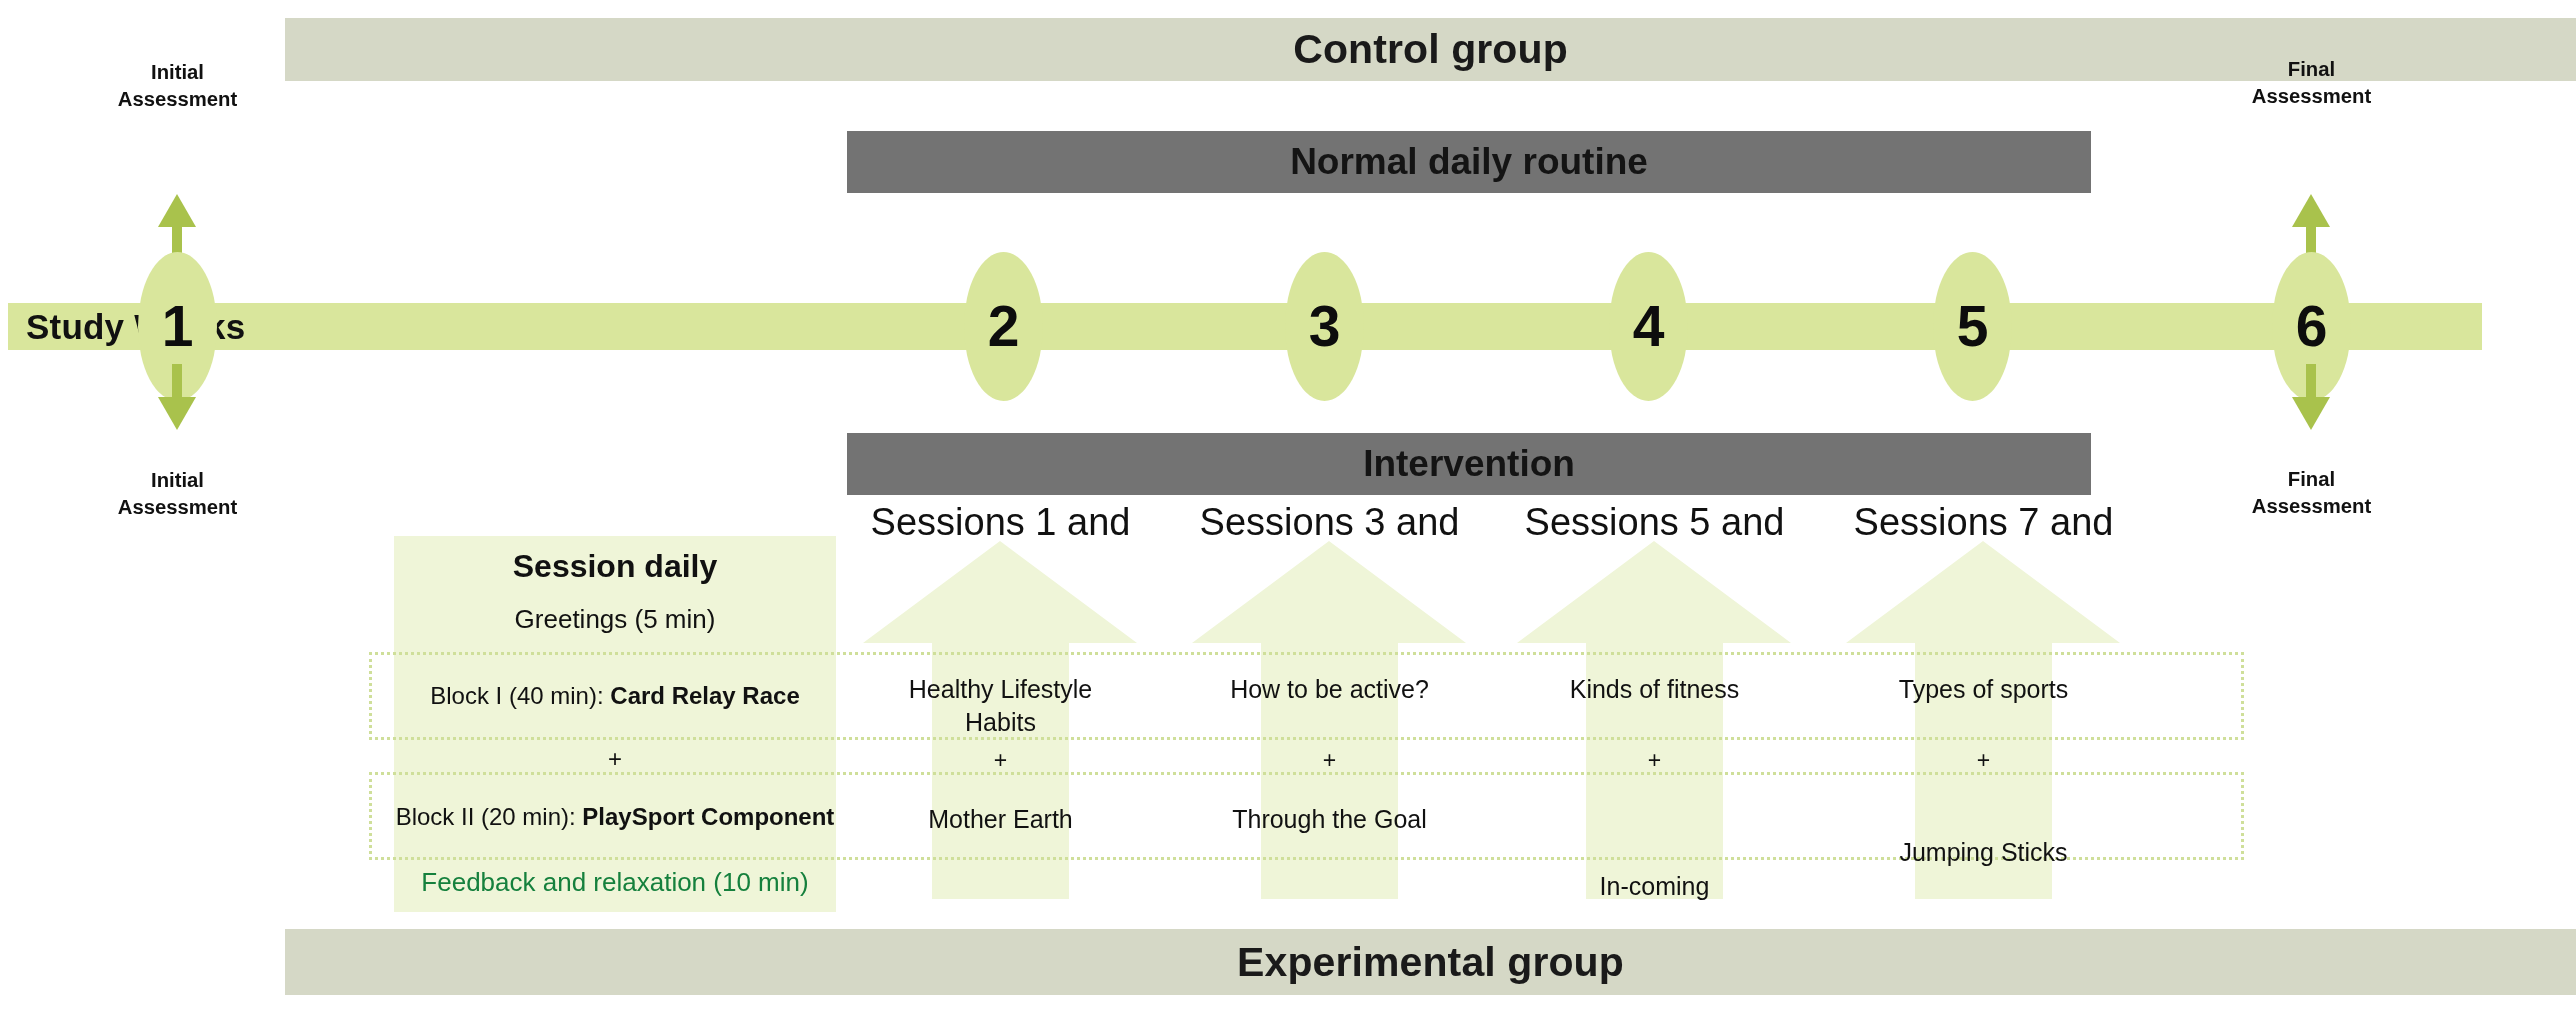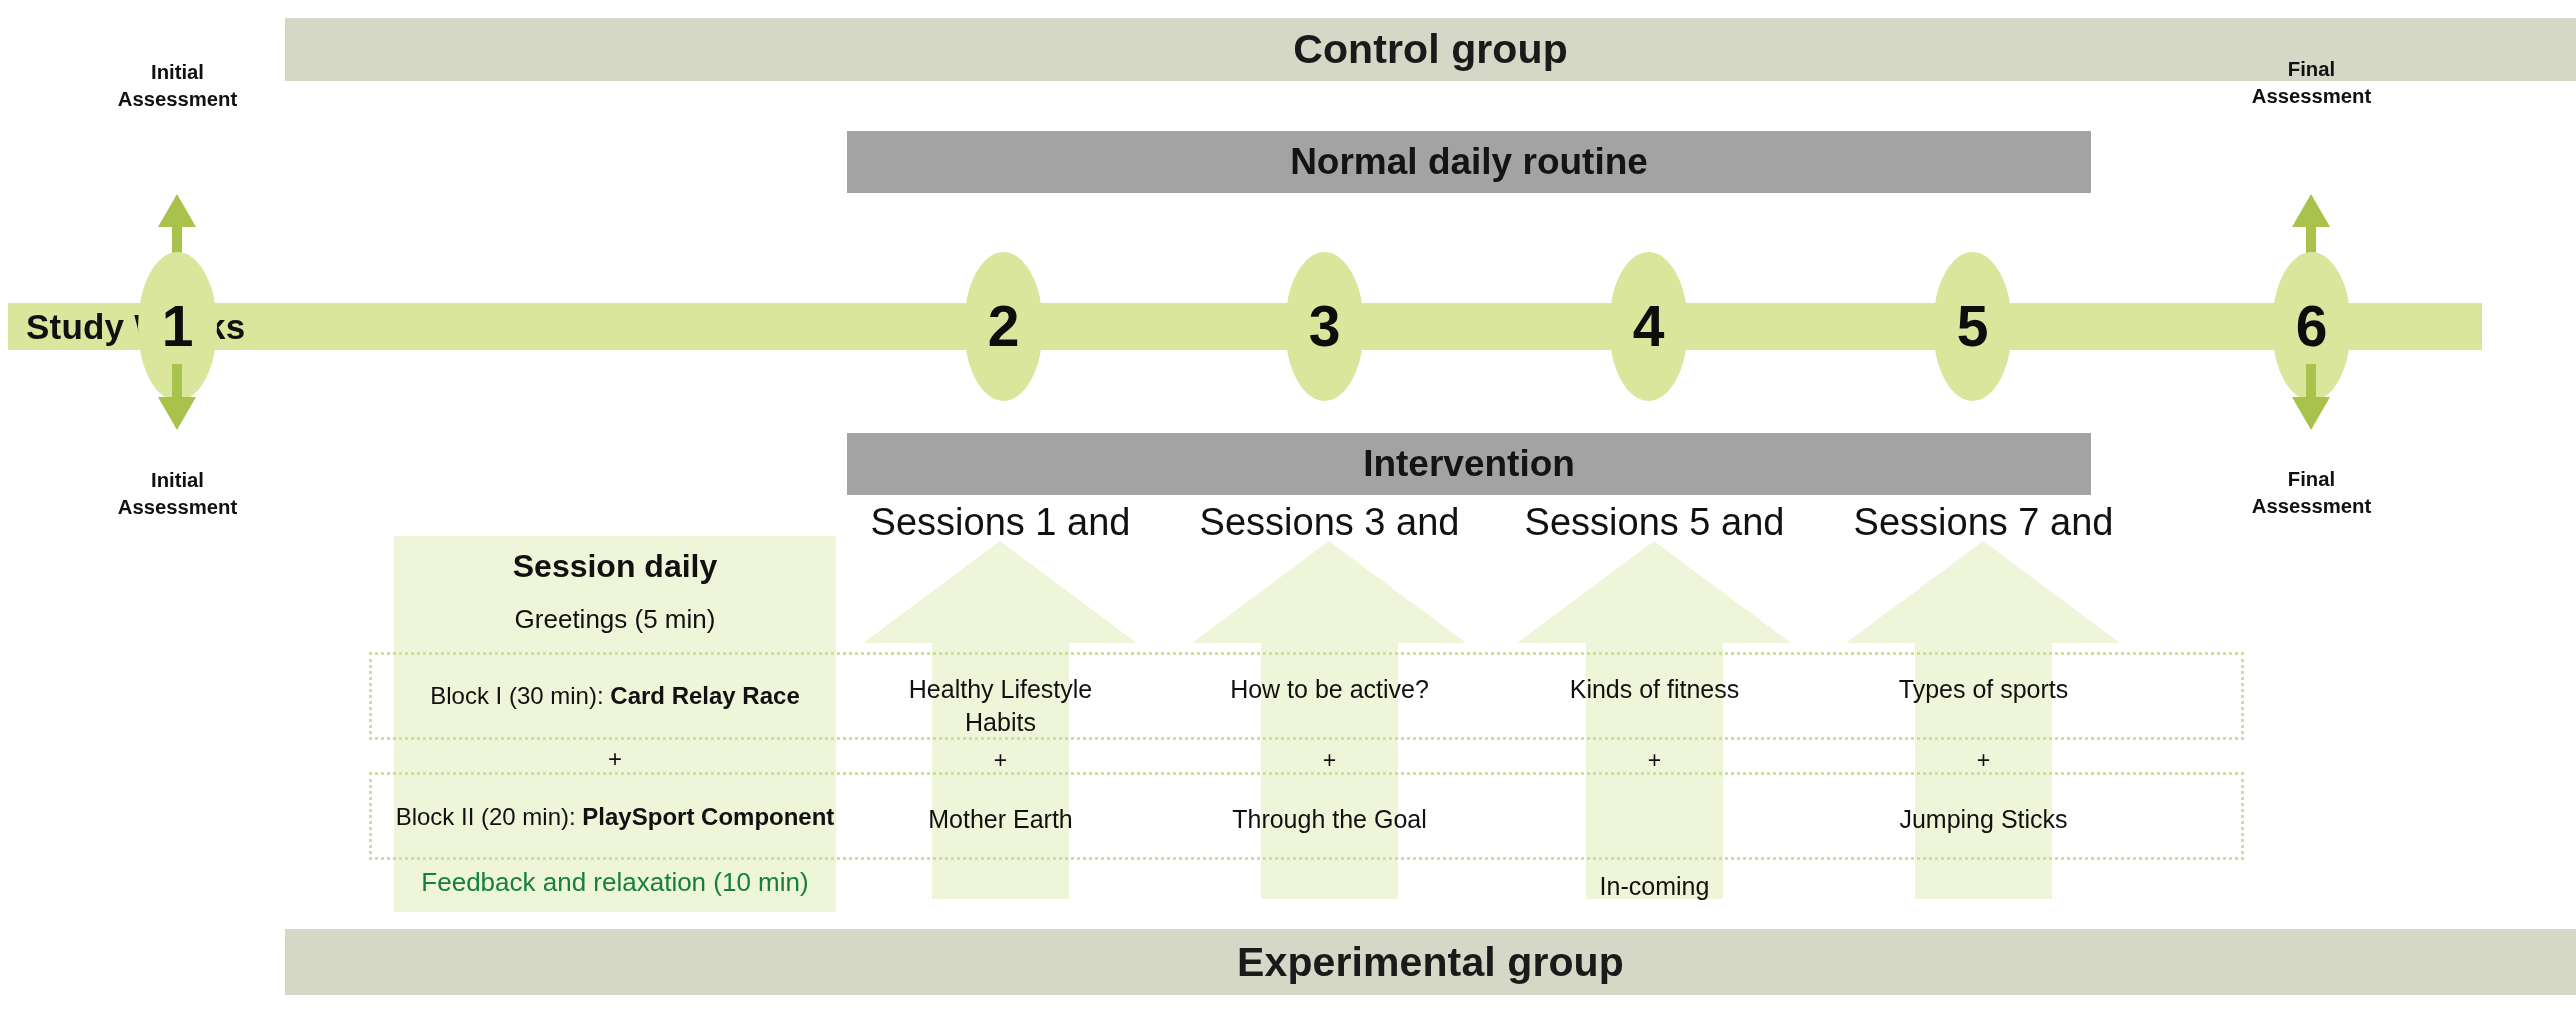--- a/index.html
+++ b/index.html
@@ -33,21 +33,21 @@
     left:285px; top:18px; width:2291px; height:63px;
     font-size:41px;
   }
   #experimental-banner{
     left:285px; top:929px; width:2291px; height:66px;
     font-size:41px;
   }
 
   
   .green-bar{
-    background:#a3a3a3;
+    background:#737373;
     display:flex;
     align-items:center;
     justify-content:center;
     color:#141414;
     font-weight:bold;
     font-size:37px;
   }
   #normal-routine-bar{left:847px; top:131px; width:1244px; height:62px;}
   #intervention-bar{left:847px; top:433px; width:1244px; height:62px;}
 
@@ -279,21 +279,21 @@
   </div>
 
   <div class="abs" id="session-type-panel"></div>
   <div class="abs" id="session-type-title">Session daily</div>
   <div class="abs" id="greetings-line">Greetings  (5 min)</div>
 
   <div class="dotted-box" id="block1-box"></div>
   <div class="dotted-box" id="block2-box"></div>
 
   <div class="block-label" id="block1-label">
-    <span>Block I (30 min): </span><b>Card Relay Race</b>
+    <span>Block I (40 min): </span><b>Card Relay Race</b>
   </div>
   <div id="plus-left">+</div>
   <div class="block-label" id="block2-label">
     <span>Block II (20 min): </span><b>PlaySport Component</b>
   </div>
   <div class="abs" id="feedback-line">Feedback and relaxation  (10 min)</div>
 
   <div class="topic-top" style="left:863px; top:673px;">
     <div>Healthy Lifestyle</div>
     <div>Habits</div>
@@ -310,20 +310,20 @@
   <div class="topic-top" style="left:1517px; top:673px;">
     <div>Kinds of fitness</div>
   </div>
   <div class="topic-plus" style="left:1517px; top:747px;">+</div>
   <div class="topic-bottom" style="left:1517px; top:844px;margin-top:28px;">In-coming</div>
 
   <div class="topic-top" style="left:1846px; top:673px;">
     <div>Types of sports</div>
   </div>
   <div class="topic-plus" style="left:1846px; top:747px;">+</div>
-  <div class="topic-bottom" style="left:1846px; top:805px;">Jumping Sticks</div>
+  <div class="topic-bottom" style="left:1846px; top:838px;">Jumping Sticks</div>
 
   <div class="abs group-banner" id="experimental-banner">
     <span>Experimental group</span>
   </div>
 
 </div>
 
 
 </body></html>

